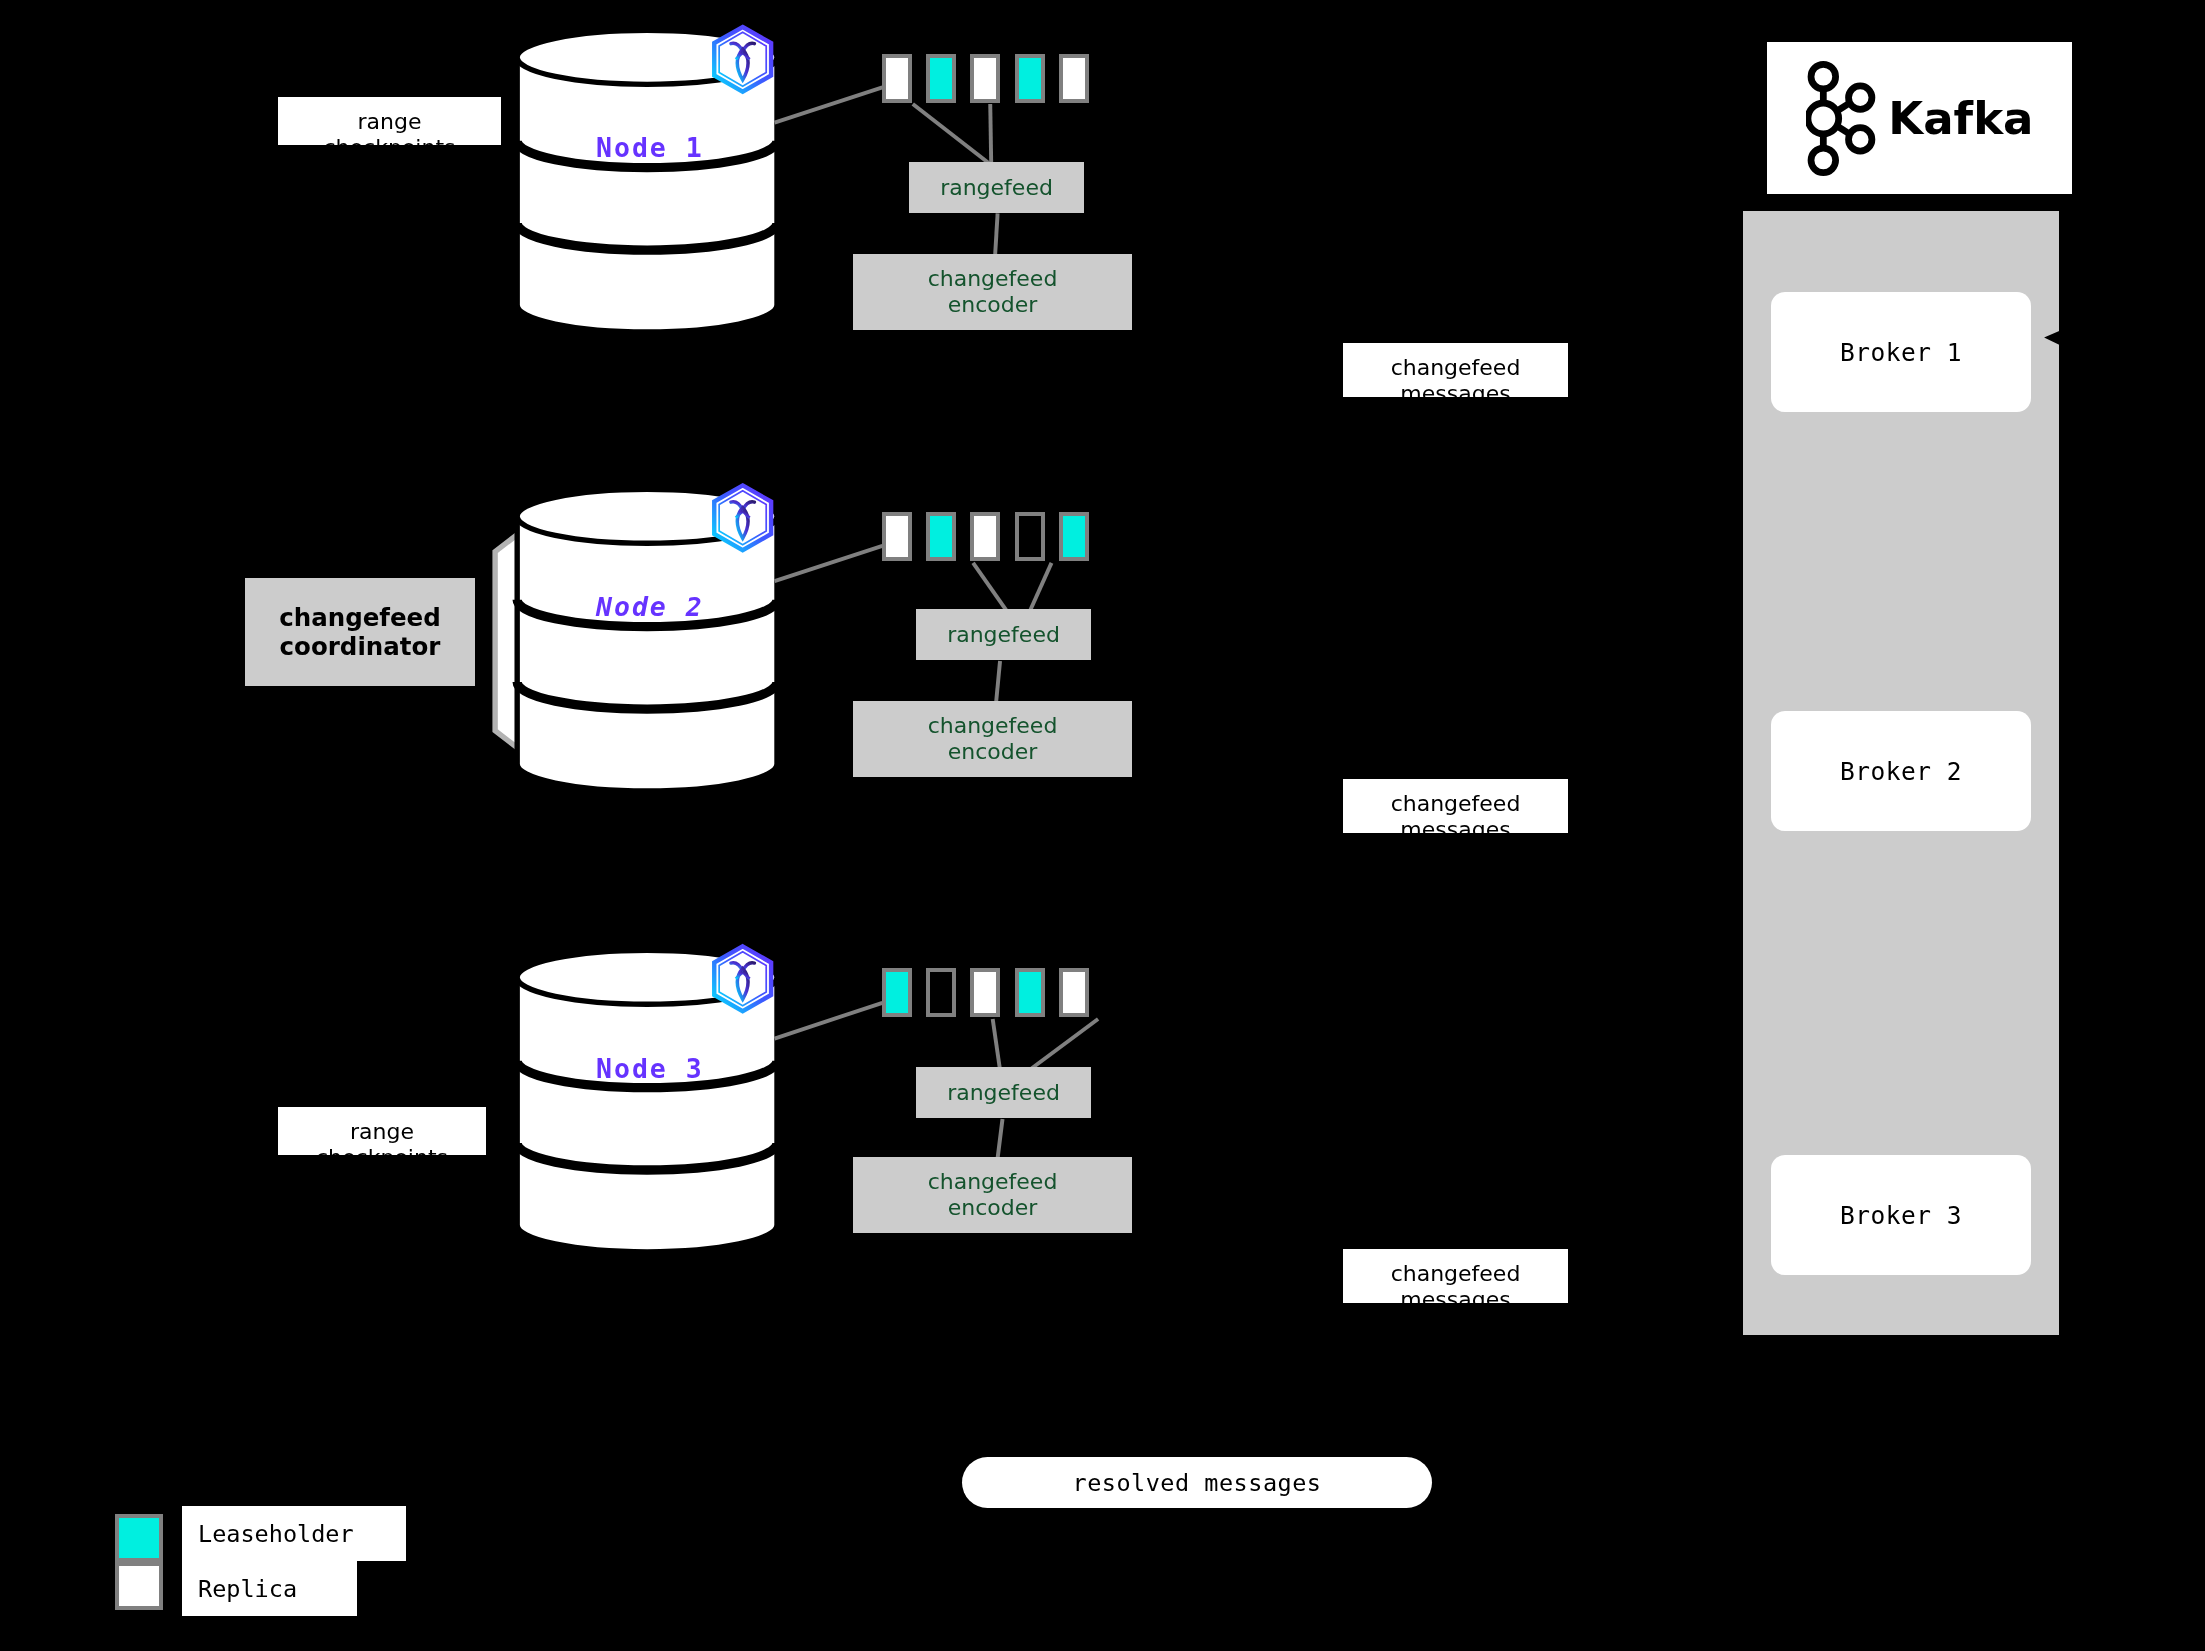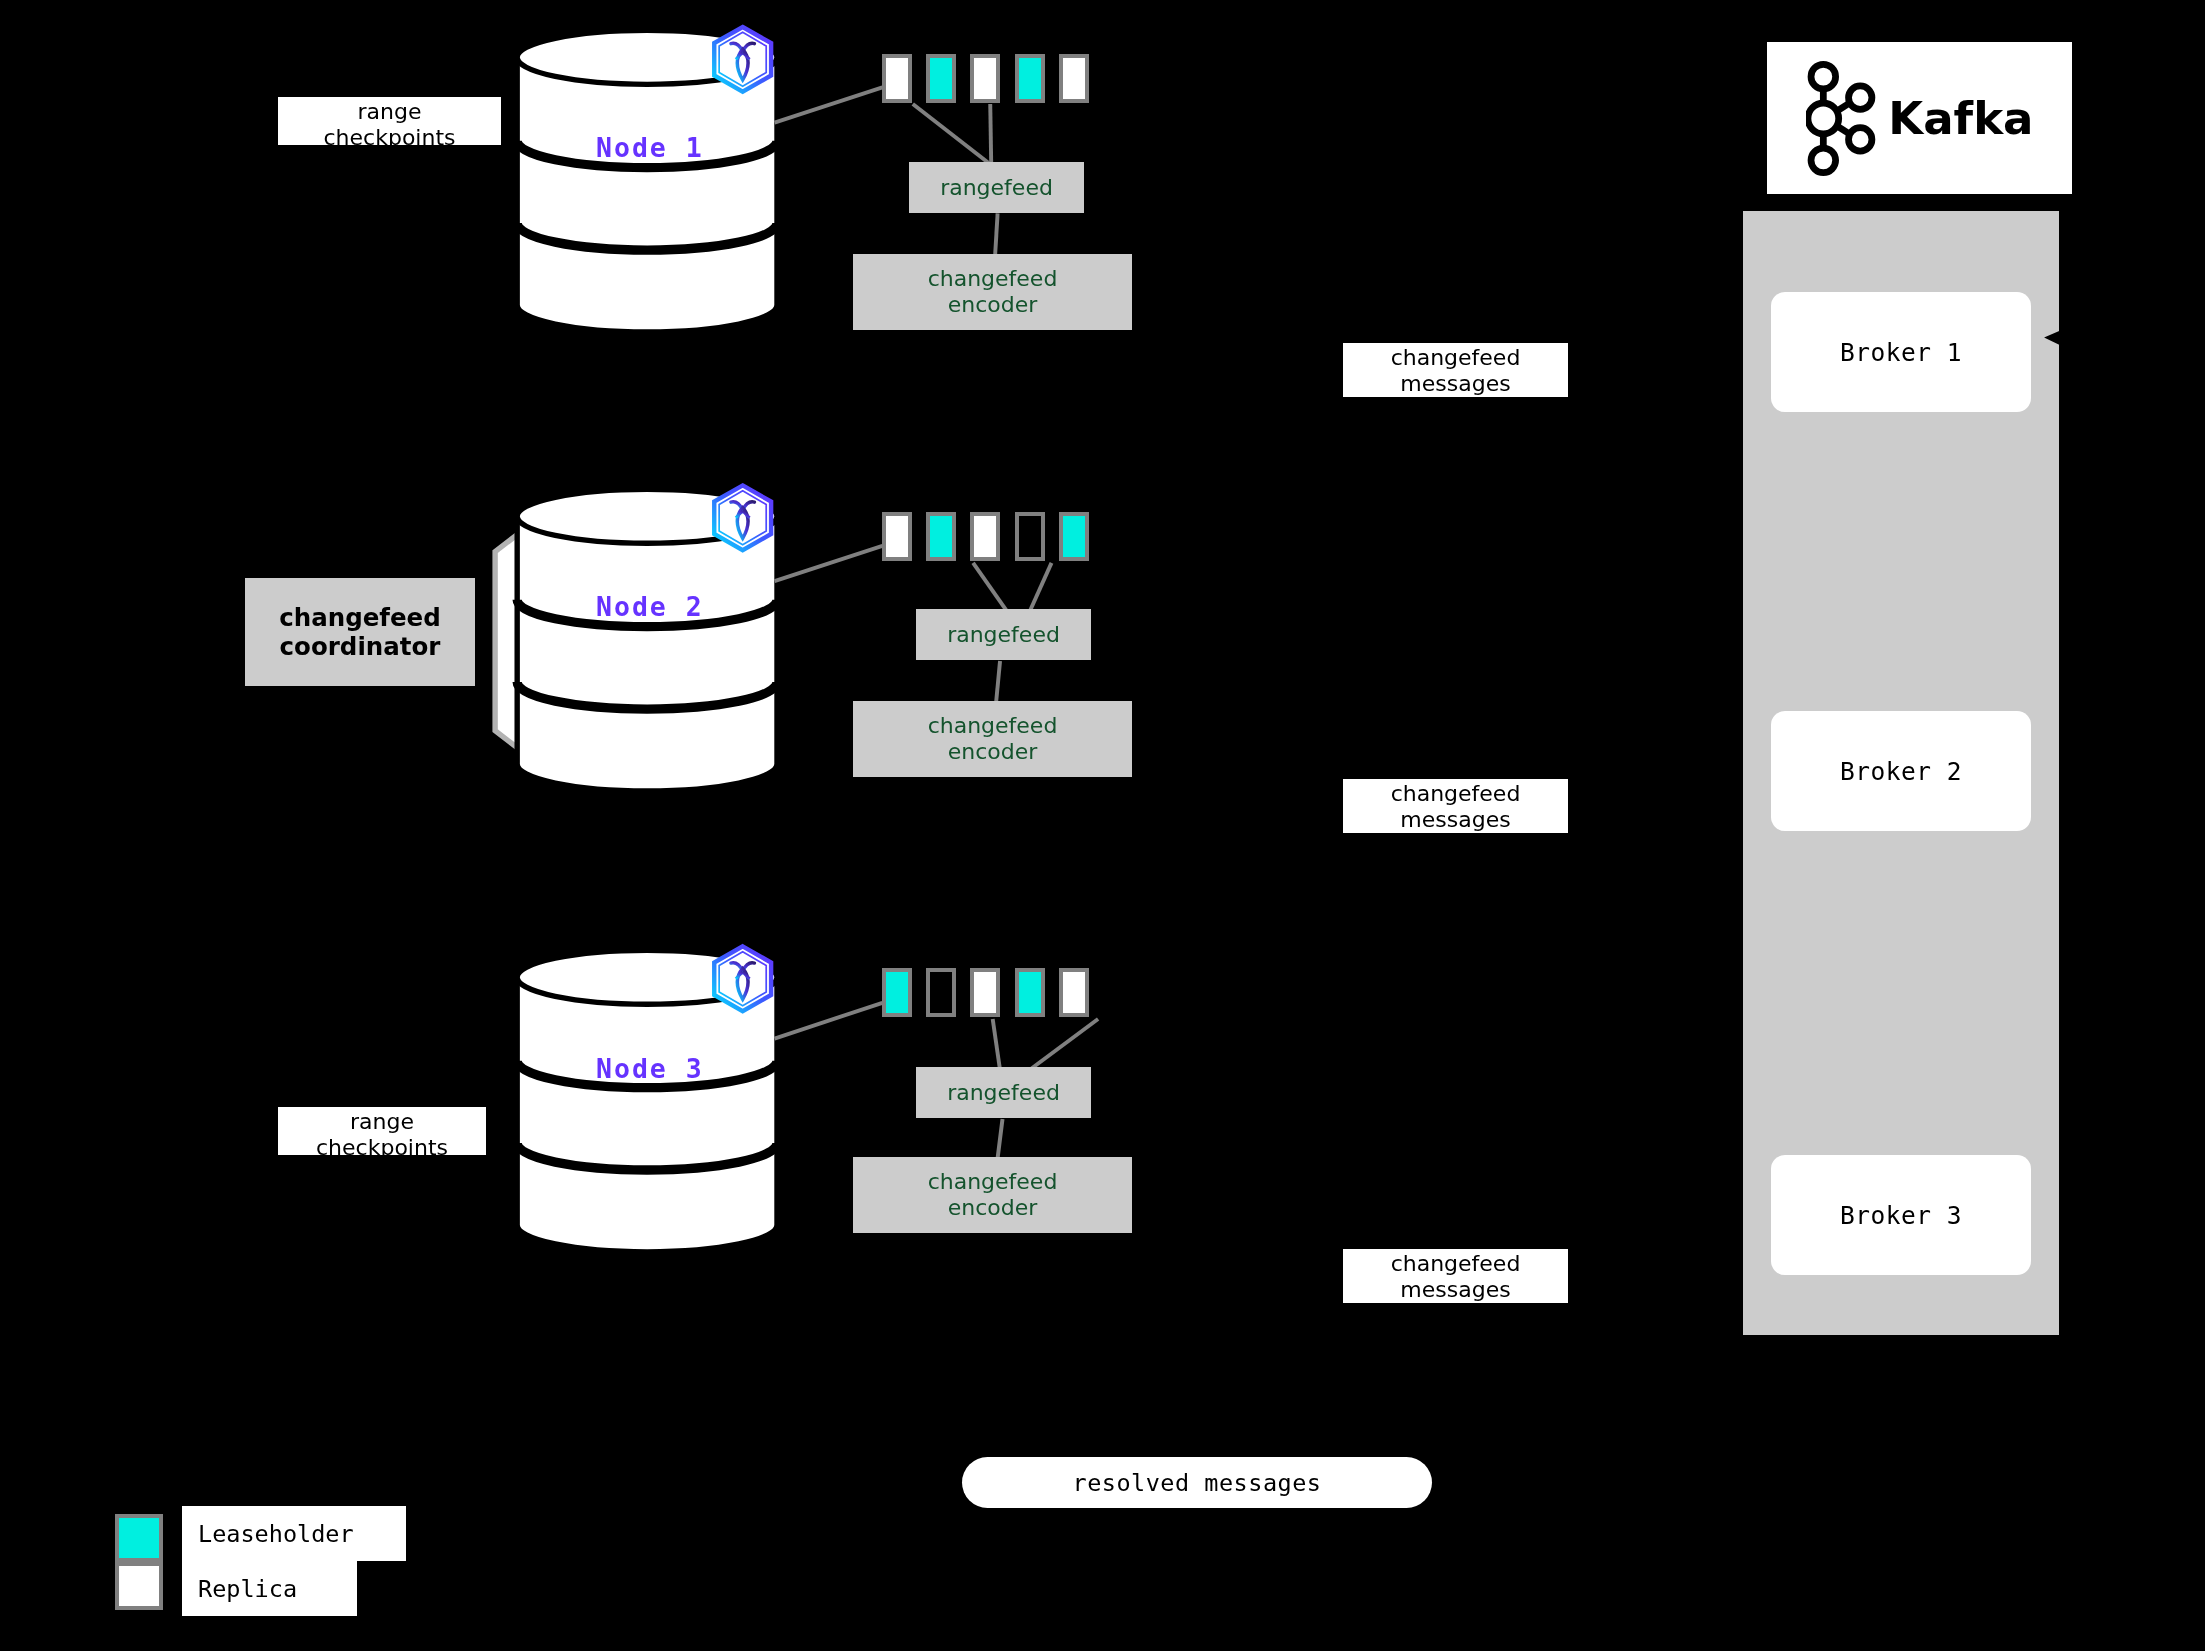--- a/index.html
+++ b/index.html
@@ -62,21 +62,21 @@
   .wbox {
     position: absolute;
     background: #ffffff;
     color: #000000;
     text-align: center;
     font-family: "DejaVu Sans", sans-serif;
     font-size: 22px;
     line-height: 1.18;
     overflow: visible;
     z-index: 9;
-    padding-top: 2px;
+    padding-top: 12px;
     box-sizing: border-box;
   }
 
   
   .coord {
     position: absolute;
     background: #cccccc;
     color: #000000;
     display: flex; align-items: center; justify-content: center;
     text-align: center;
@@ -258,21 +258,21 @@
   <div class="gbox" style="left:853px; top:254px; width:279px; height:76px; flex-direction:column;">
     <span>changefeed</span>
     <span>encoder</span>
   </div>
 
   <div class="wbox" style="left:278px; top:97px; width:223px; height:48px;">
     <div>range</div>
     <div>checkpoints</div>
   </div>
 
-  <div class="node-label" style="left:596px; top:591px;">Node 2</div>
+  <div class="node-label" style="left:596px; top:591px;font-style:italic;">Node 2</div>
 
   <div class="range-row" style="left:882px; top:512px;">
     <div class="range-box white"></div>
     <div class="range-box cyan"></div>
     <div class="range-box white"></div>
     <div class="range-box empty"></div>
     <div class="range-box cyan"></div>
   </div>
 
   <div class="gbox" style="left:916px; top:609px; width:175px; height:51px;">

